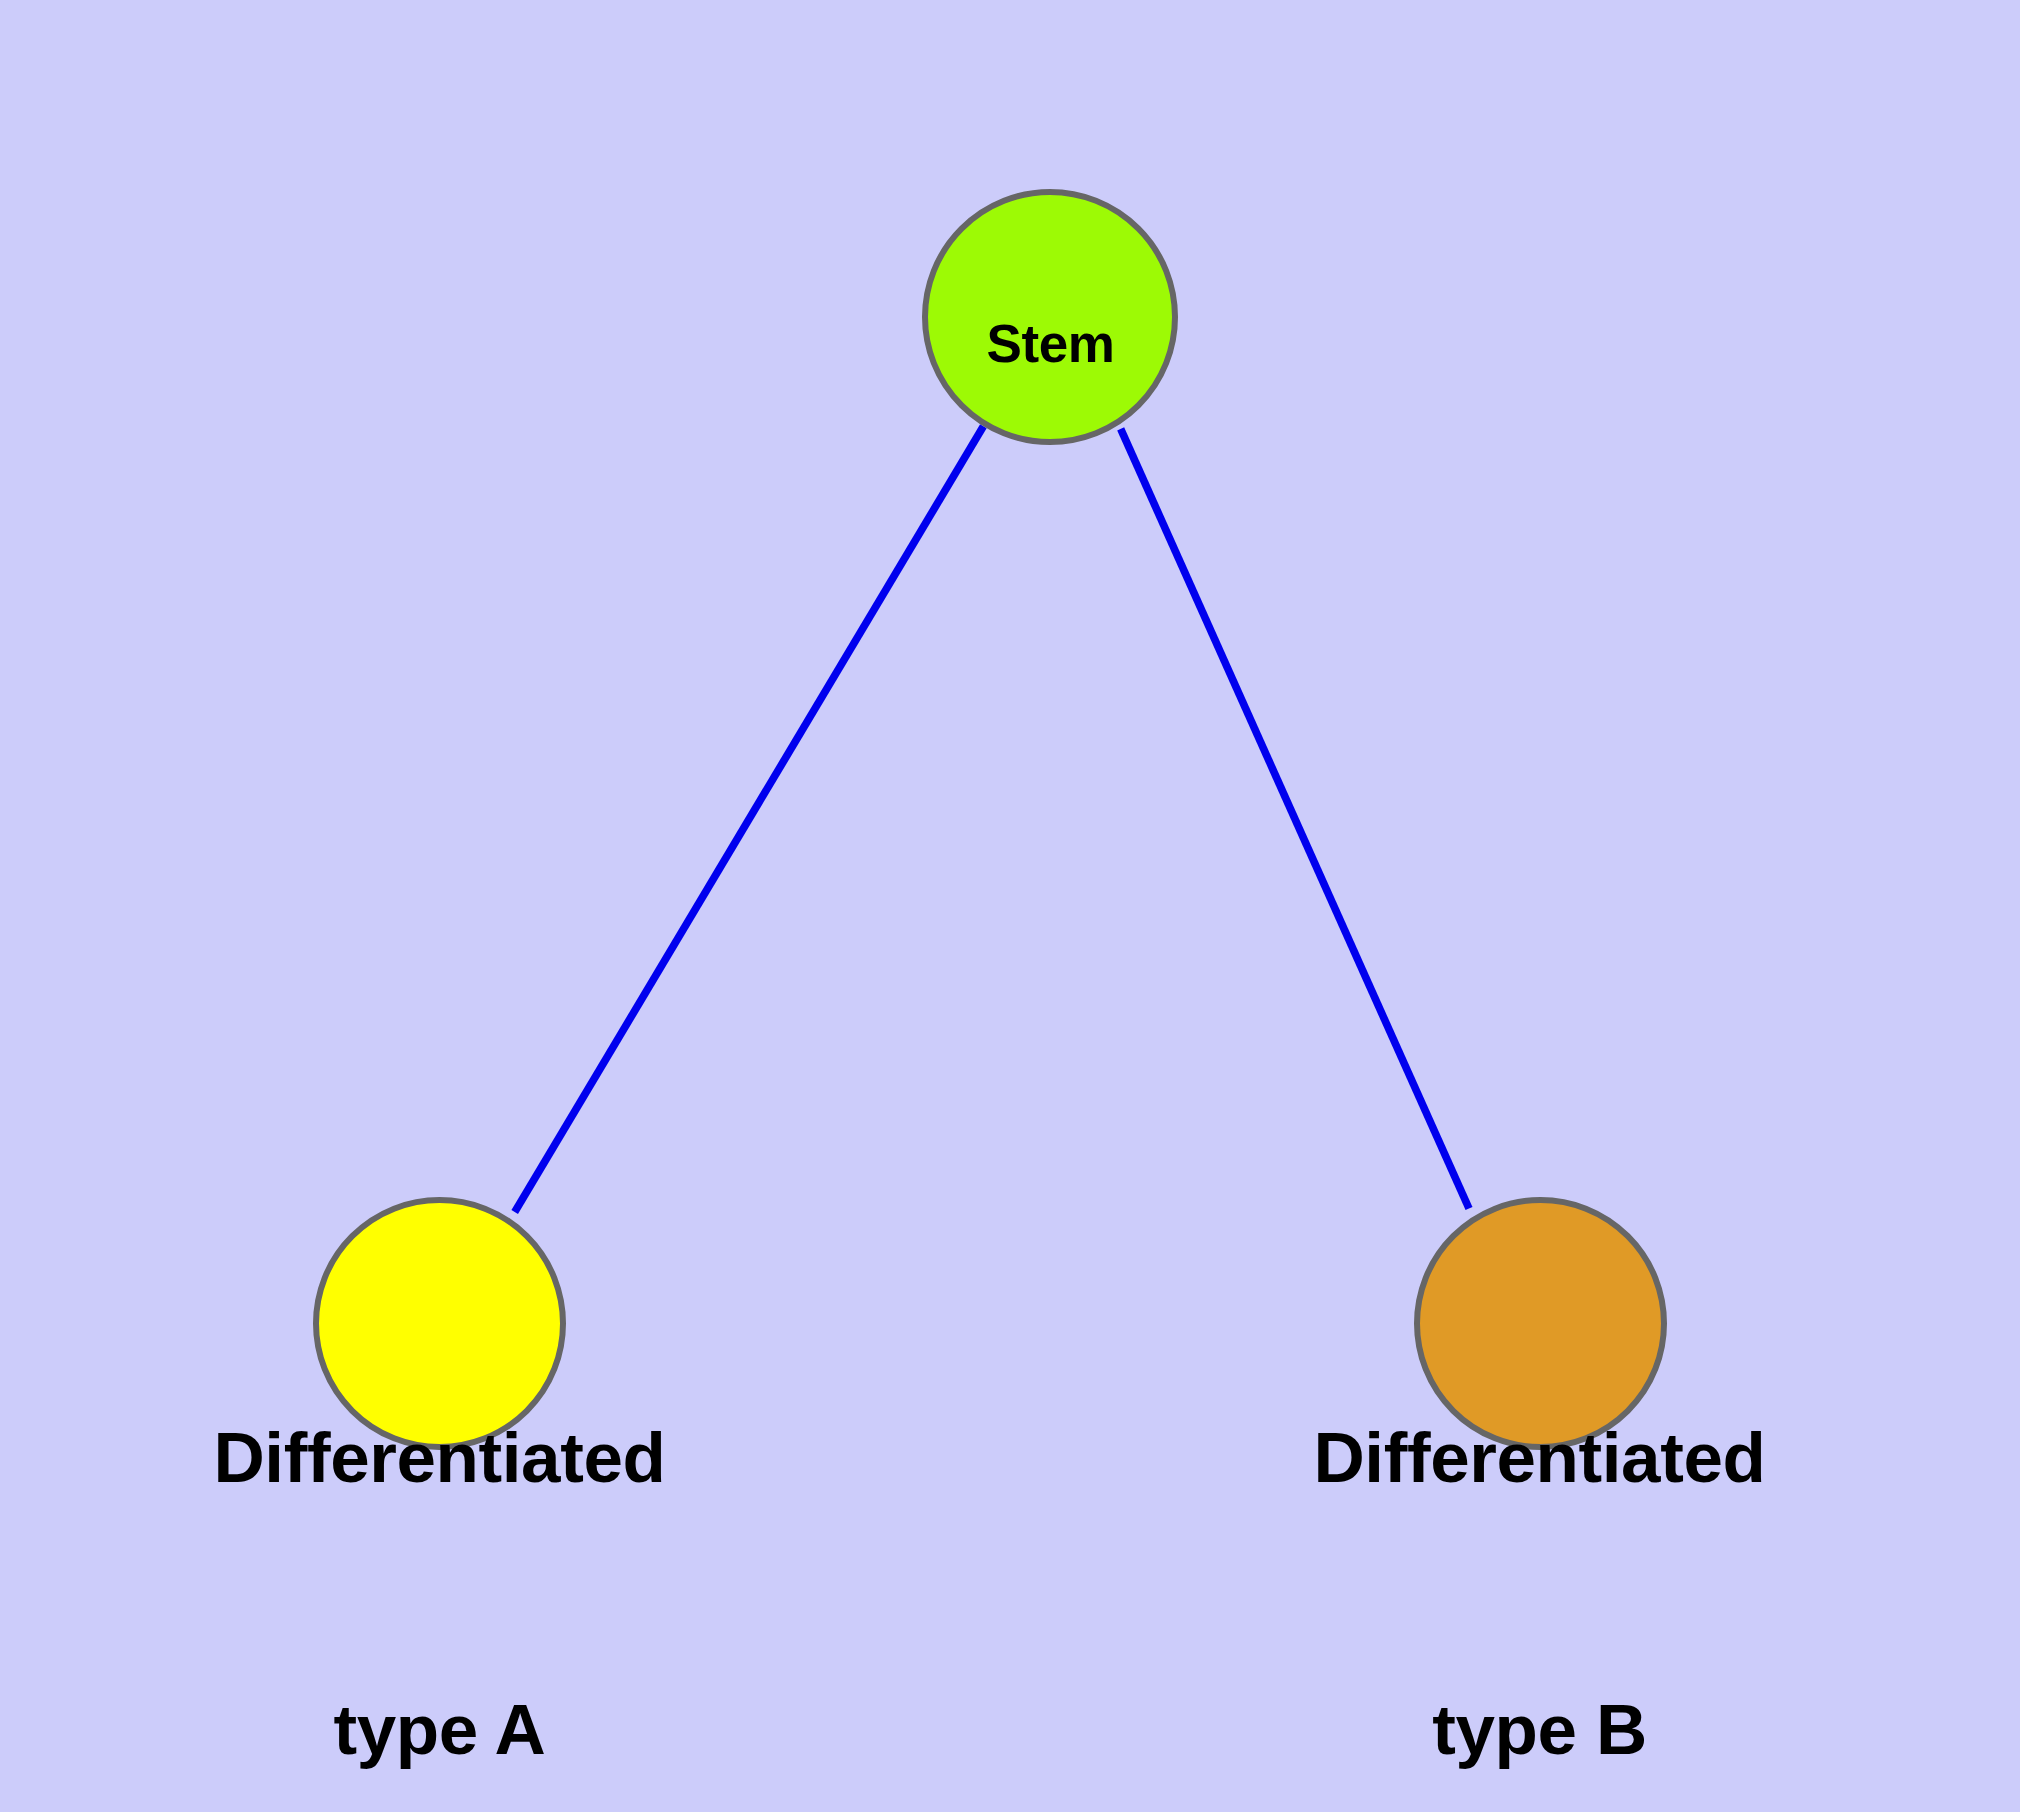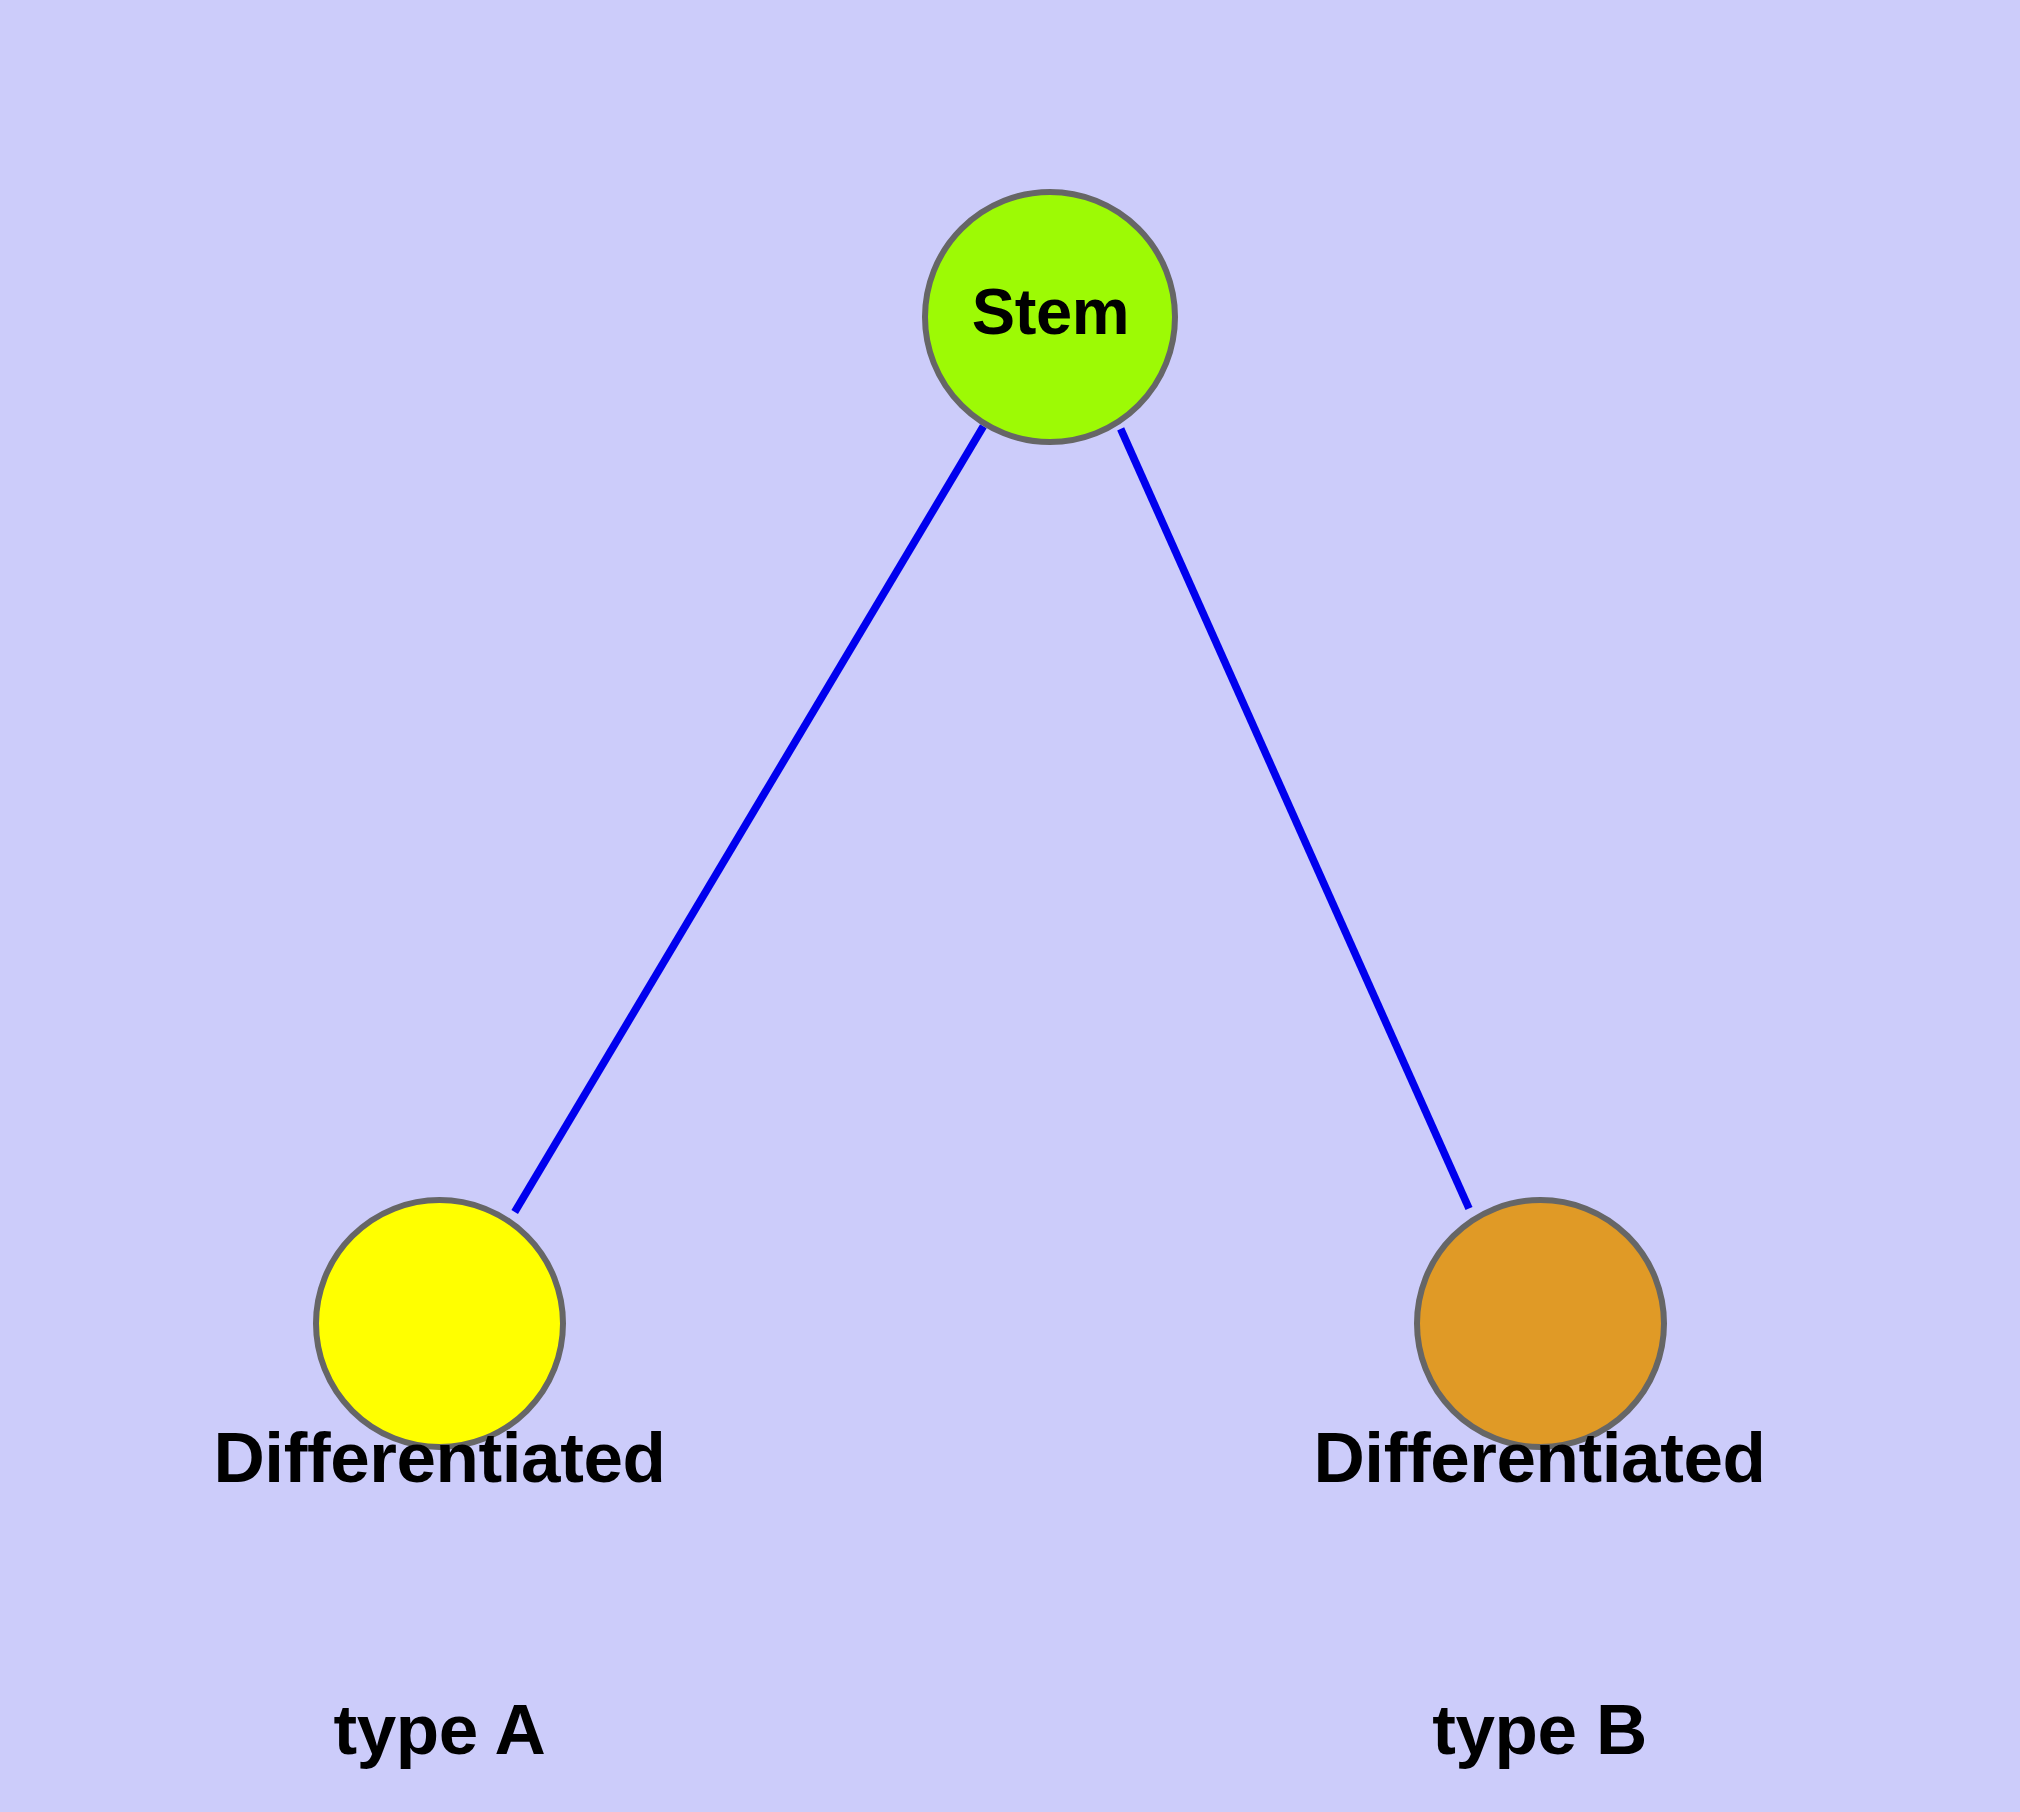--- a/index.html
+++ b/index.html
@@ -38,21 +38,22 @@
     color: #000000;
     white-space: pre;
     line-height: 1.28;
     letter-spacing: -0.4px;
     pointer-events: none;
   }
   .node-label.two-line {
     font-size: 71px;
   }
   .node-label.one-line {
-    font-size: 65px;
+    font-size: 53px;
+    margin-top: 40px;
   }
 </style>
 </head>
 <body>
 
 <div id="canvas">
 
   <svg id="edge-layer" viewBox="0 0 2384 2138">
     <line x1="1160" y1="503" x2="607" y2="1430" stroke="#0000ee" stroke-width="9"></line>
     <line x1="1322" y1="506" x2="1733" y2="1426" stroke="#0000ee" stroke-width="9"></line>

